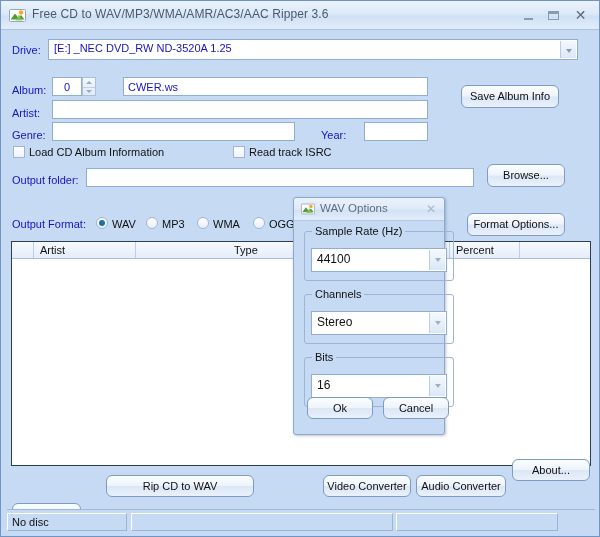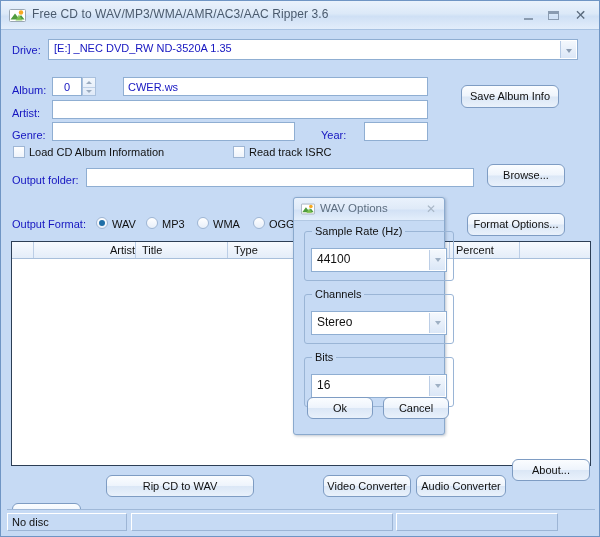--- a/index.html
+++ b/index.html
@@ -351,21 +351,21 @@
         <span class="glyph"></span>
       </div>
     <div class="win-btn win-max">
         <span class="glyph"></span>
       </div>
     <div class="win-btn win-close">✕</div>
   </div>
 
   <div class="lbl" style="left:11px; top:43px;">Drive:</div>
   <div class="combo" style="left:47px; top:38px; width:530px; height:21px;">
-    <div class="val">[E:]  _NEC      DVD_RW ND-3520A   1.35</div>
+    <div class="val">[E:]  _NEC      DVD_RW ND-3520A   1.25</div>
     <div class="arrow-box"></div>
   </div>
 
   <div class="lbl" style="left:11px; top:83px;">Album:</div>
   <input class="tinput" style="left: 51px; top: 76px; width: 30px; height: 19px; text-align: center;" value="0">
   <div class="spin" style="left:81px; top:76px; height:19px;">
     <div class="up"></div>
     <div class="dn"></div>
   </div>
   <input class="tinput" style="left: 122px; top: 76px; width: 305px; height: 19px;" value="CWER.ws">
@@ -400,22 +400,21 @@
   <div class="lbl-dark" style="left:212px; top:217px;">WMA</div>
 
   <div class="radio" style="left:252px; top:216px;"></div>
   <div class="lbl-dark" style="left:268px; top:217px;">OGG</div>
 
   <div class="btn" style="left:466px; top:212px; width:98px; height:23px; line-height:21px;">Format Options...</div>
 
   <div class="table">
     <div class="thead">
       <div class="th" style="left:0px;   width:22px;"></div>
-      <div class="th" style="left:22px;  width:102px;text-align:right;">Artist</div>
-      <div class="th" style="left:124px; width:92px;">Title</div>
+      <div class="th" style="left:22px;  width:102px;">Artist</div>
       <div class="th" style="left:216px; width:78px;">Type</div>
       <div class="th" style="left:294px; width:60px;"></div>
       <div class="th" style="left:354px; width:84px;"></div>
       <div class="th" style="left:438px; width:70px;">Percent</div>
       <div class="th" style="left:508px; width:70px; border-right:none;"></div>
     </div>
     <div style="position:absolute; left:0; top:17px; right:0; bottom:0;"></div>
   </div>
 
   <div class="btn" style="left:11px; top:486px; width:69px; height:22px; line-height:20px;margin-top:16px;">Settings...</div>

